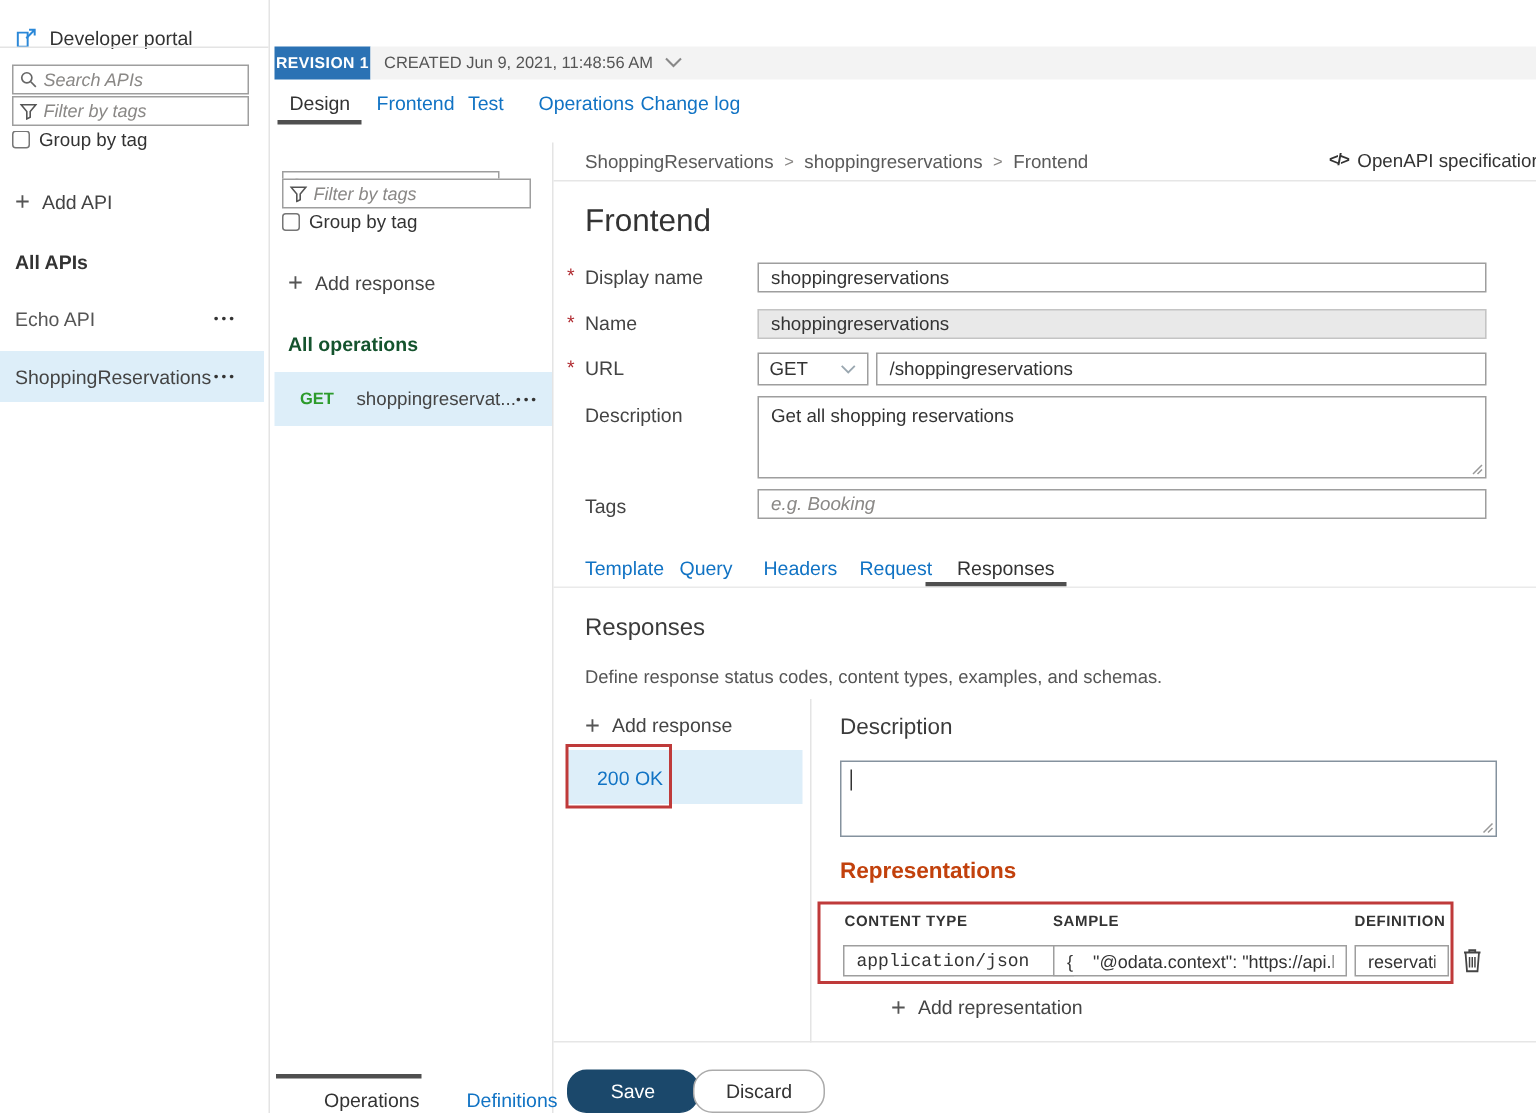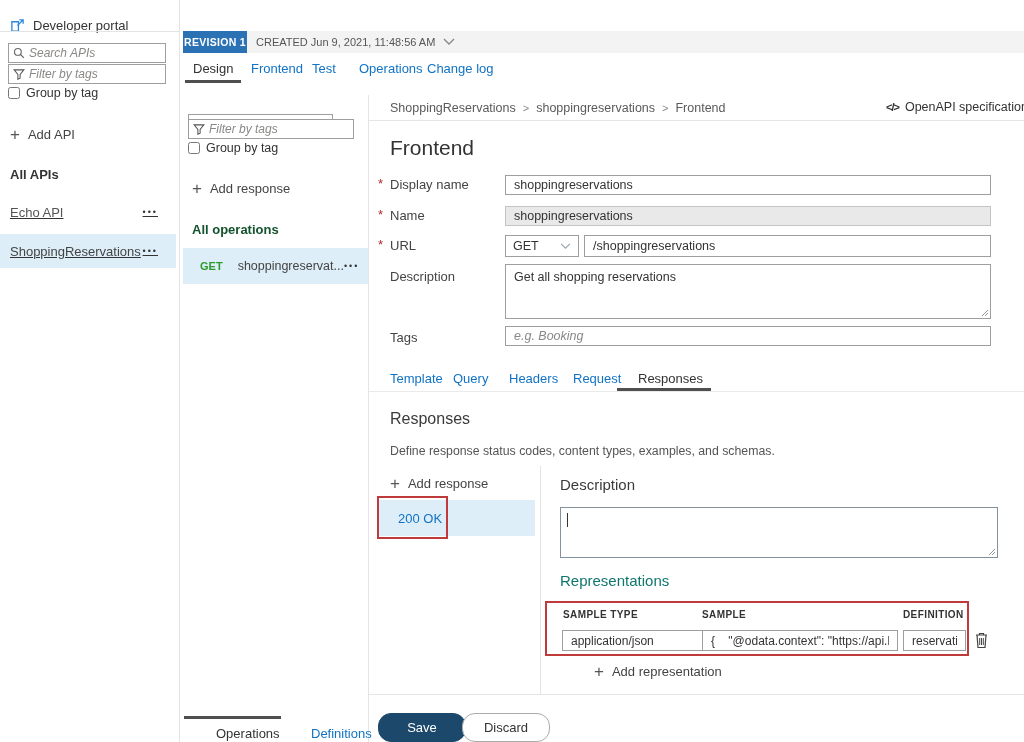--- a/index.html
+++ b/index.html
@@ -19,21 +19,21 @@
   .input-box input::placeholder { font-style:italic; color:#8a8886; }
   .sb-search { left:8px; top:43px; width:158px; }
   .sb-filter { left:8px; top:64px; width:158px; }
   .chk-row { position:absolute; display:flex; align-items:center; gap:6px; font-size:12.5px; color:#333; }
   .sb-chk { left:8px; top:86px; }
   .chk-row input { width:12px; height:12px; accent-color:#fff; }
   .add-link { position:absolute; display:flex; align-items:center; gap:8px; font-size:13px; color:#444; cursor:pointer; }
   .add-link .plus { font-size:17px; font-weight:300; color:#555; line-height:1; }
   .sb-add-api { left:10px; top:126px; }
   .sb-allapis { position:absolute; left:10px; top:167px; font-weight:bold; font-size:13px; color:#333; }
-  .api-row { position:absolute; left:0; width:176px; display:flex; align-items:center; cursor:pointer;text-decoration:underline; }
+  .api-row { position:absolute; left:0; width:176px; display:flex; align-items:center; cursor:pointer; }
   .api-row .nm { margin-left:10px; font-size:13px; color:#555; flex:1; }
   .more-dots { font-size:9px; letter-spacing:2px; color:#333; margin-right:18px; cursor:pointer; }
   .row-echo { top:197px; height:30px; }
   .row-shop { top:234px; height:34px; background:#ddeef9; }
   .row-shop .nm { color:#444; }
 
   
   .rev-badge { position:absolute; left:183px; top:31px; width:64px; height:22px; background:#2b72b4; color:#fff;
     font-size:10.5px; font-weight:bold; letter-spacing:.3px; display:flex; align-items:center; justify-content:center; }
   .rev-strip { position:absolute; left:247px; top:31px; width:777px; height:22px; background:#f3f3f3; display:flex; align-items:center; gap:8px; padding-left:9px; }
@@ -90,25 +90,25 @@
   .resp-row .code { margin-left:20px; font-size:13px; color:#1173c4; }
   .red-box { position:absolute; border:2px solid #bf3a3a; background:transparent; pointer-events:none; }
   .rb-200 { left:377px; top:496px; width:71px; height:43px; }
   .rb-repr { left:545px; top:601px; width:424px; height:55px; }
   .v-divider { position:absolute; left:540px; top:466px; height:229px; border-left:1px solid #e4e4e4; }
 
   .desc-heading { position:absolute; left:560px; top:476px; font-size:15px; color:#3b3b3b; }
   .desc-area { left:560px; top:507px; width:438px; height:51px; border-color:#85929e; }
   .caret { position:absolute; left:567px; top:513px; width:1px; height:14px; background:#333; }
 
-  .repr-heading { position:absolute; left:560px; top:572px; font-size:15px; color:#0f766e; }
+  .repr-heading { position:absolute; left:560px; top:572px; font-size:15px; color:#c2410c;font-weight:bold; }
   .col-hdr { position:absolute; top:609px; font-size:10px; font-weight:bold; letter-spacing:.4px; color:#333; }
   .ch-ct { left:563px; } .ch-sm { left:702px; } .ch-df { left:903px; }
   .repr-input { top:630px; height:21px; font-size:12px; }
-  .ri-ct { left:562px; width:154px; }
+  .ri-ct { left:562px; width:154px;font-family:Liberation Mono, monospace; }
   .ri-sm { left:702px; width:196px; }
   .ri-df { left:903px; width:63px; }
   .trash-btn { position:absolute; left:974px; top:631px; width:16px; height:19px; cursor:pointer; }
   .add-repr { left:594px; top:663px; }
 
   .footer-divider { position:absolute; left:369px; top:694px; width:655px; border-top:1px solid #e6e6e6; }
   .btn { position:absolute; top:713px; width:88px; height:29px; font-family:"Liberation Sans",sans-serif; font-size:13px; cursor:pointer; display:flex; align-items:center; justify-content:center;border-radius:13px; }
   .btn-save { left:378px; background:#1b486b; color:#fff; border:1px solid #1b486b; }
   .btn-discard { left:462px; background:#fff; color:#333; border:1px solid #ababab; }
 
@@ -299,21 +299,21 @@
 <div class="caret"></div>
 <span class="resize-corner" style="left:988px; top:548px">
   <svg width="8" height="8" viewBox="0 0 8 8">
       <path d="M1 7 L7 1 M4 7 L7 4" stroke="#999" stroke-width="1"></path>
     </svg>
 </span>
 
 <div class="repr-heading">Representations</div>
 <div class="red-box rb-repr"></div>
 
-<div class="col-hdr ch-ct">SAMPLE TYPE</div>
+<div class="col-hdr ch-ct">CONTENT TYPE</div>
 <div class="col-hdr ch-sm">SAMPLE</div>
 <div class="col-hdr ch-df">DEFINITION</div>
 
 <input class="f-input repr-input ri-ct" value="application/json" style="">
 <input class="f-input repr-input ri-sm" value="{    &quot;@odata.context&quot;: &quot;https://api.busines" style="">
 <input class="f-input repr-input ri-df" value="reservations" style="">
 <span class="trash-btn">
   <svg width="15" height="18" viewBox="0 0 15 18">
       <path d="M2 4 h11 M5.5 4 V2.5 h4 V4 M3 4 l1 12.5 h7 L12 4" fill="none" stroke="#444" stroke-width="1.2"></path>
       <path d="M5.7 7 v7 M7.5 7 v7 M9.3 7 v7" stroke="#444" stroke-width="1"></path>

